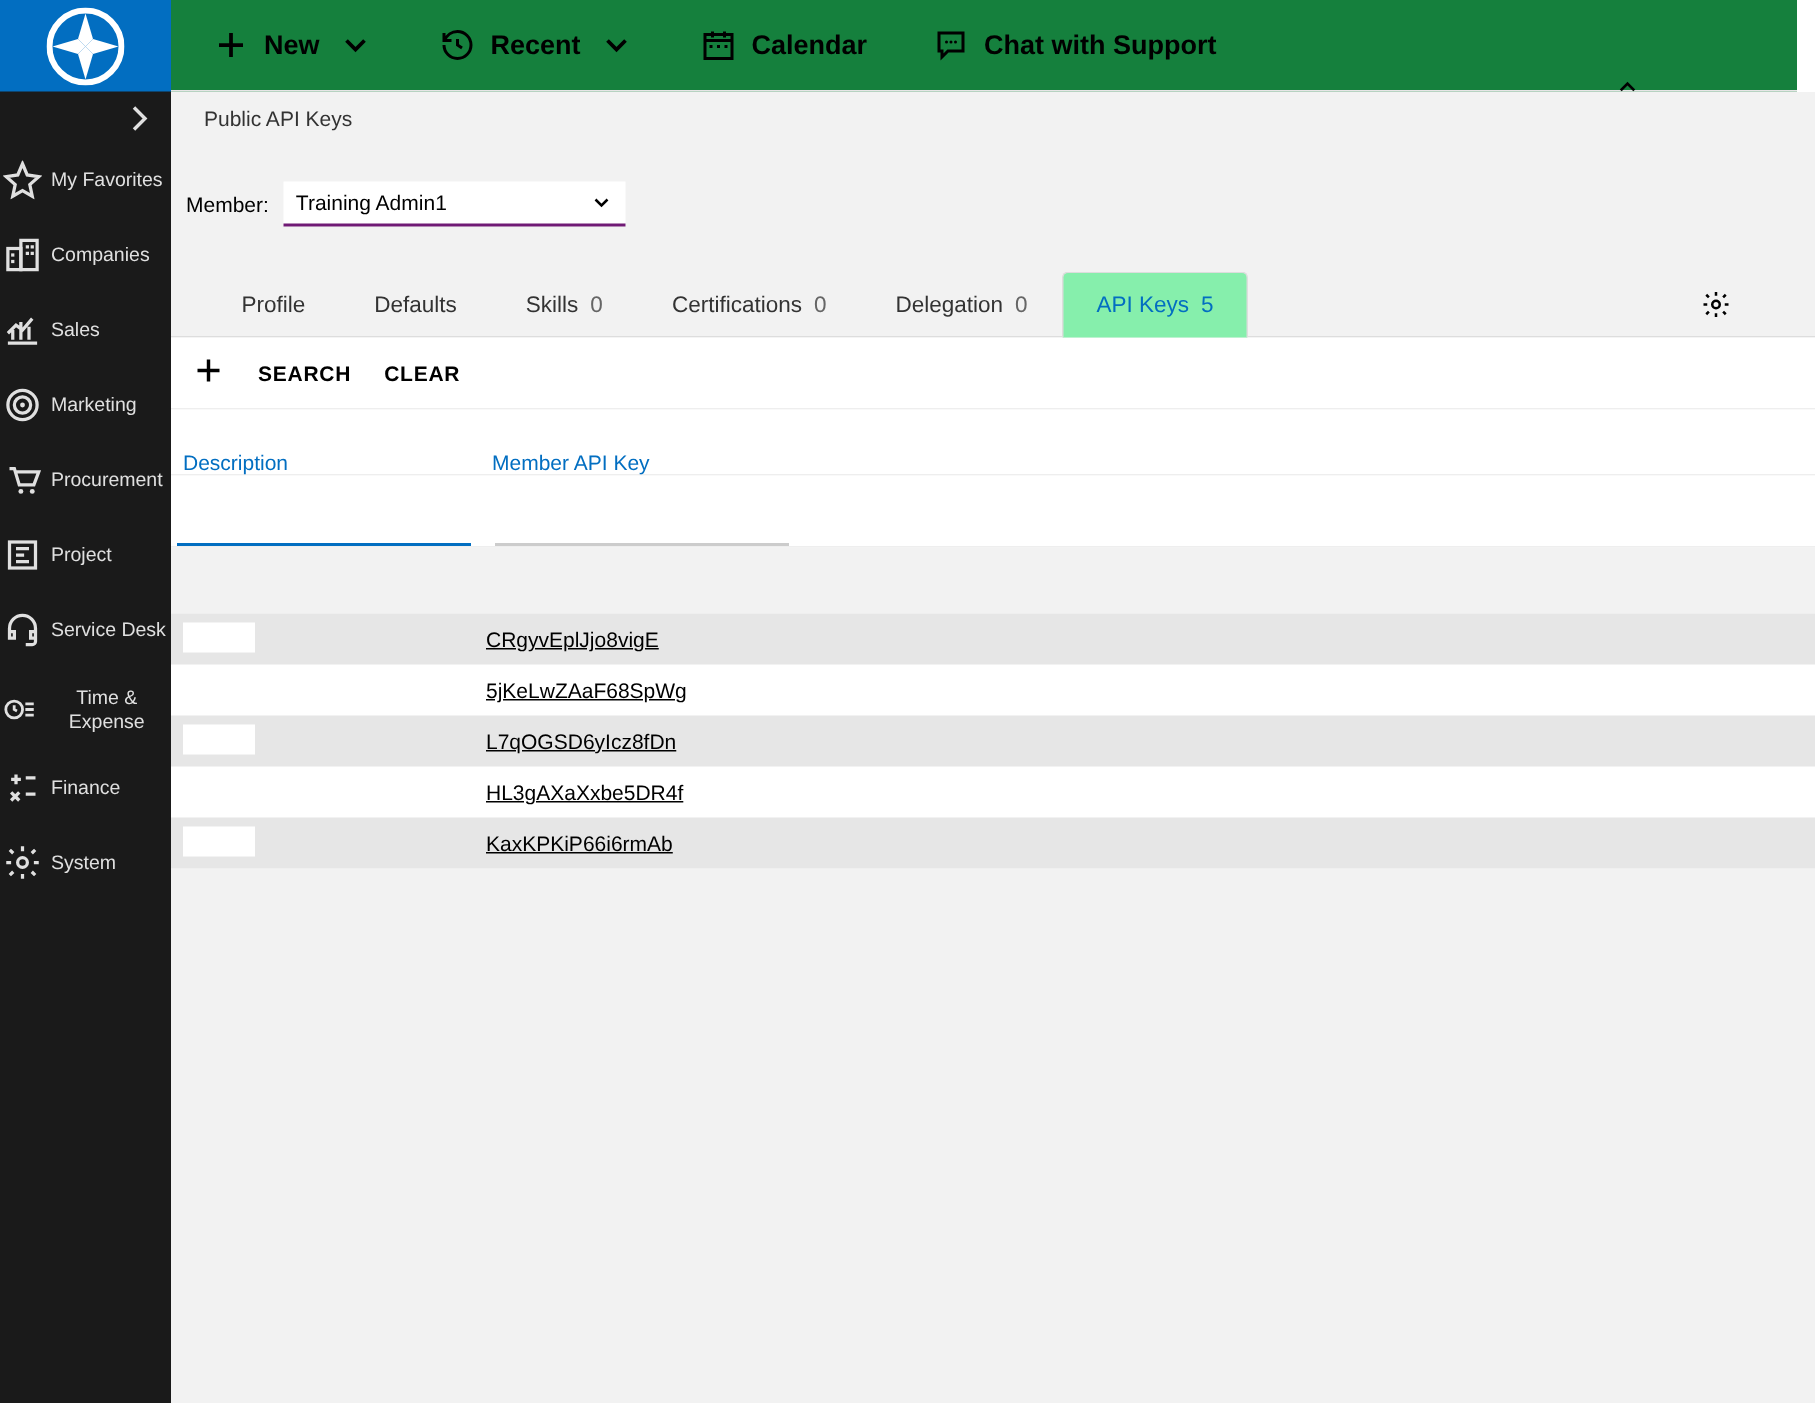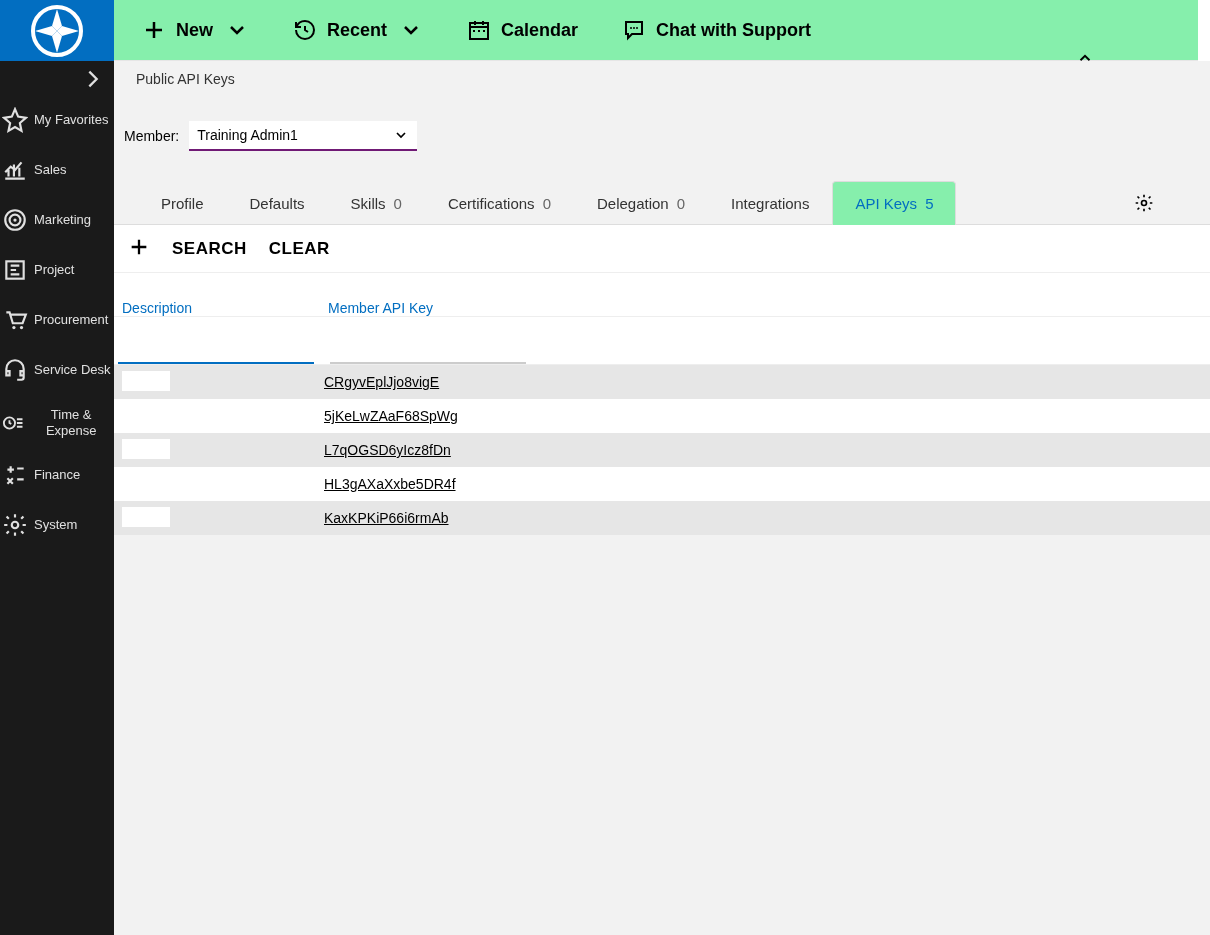--- a/index.html
+++ b/index.html
@@ -8,21 +8,21 @@
 .sidebar { position: fixed; left: 0; top: 0; width: 114px; height: 100%; background: #1a1a1a; color: #e0e0e0; display: flex; flex-direction: column; }
 .logo-block { width: 114px; height: 61px; background: #026ec1; display: flex; align-items: center; justify-content: center; }
 .logo-block svg { width: 52px; height: 52px; }
 .expand-row { height: 36px; display: flex; align-items: center; justify-content: flex-end; padding-right: 10px; }
 .expand-row svg { width: 22px; height: 22px; }
 .nav-items { display: flex; flex-direction: column; gap: 16px; padding-top: 6px; }
 .nav-item { display: flex; flex-direction: row; align-items: center; gap: 6px; cursor: pointer; padding: 4px 2px; }
 .nav-item span { font-size: 13px; color: #e0e0e0; text-align: center; line-height: 1.2; }
 .nav-item svg { width: 26px; height: 26px; }
 
-.topbar { position: fixed; left: 114px; top: 0; right: 12px; height: 61px; background: #86efac; display: flex; align-items: center; padding: 0 28px; gap: 44px; border-bottom: 1px solid #e6e6e6; }
+.topbar { position: fixed; left: 114px; top: 0; right: 12px; height: 61px; background: #15803d; display: flex; align-items: center; padding: 0 28px; gap: 44px; border-bottom: 1px solid #e6e6e6; }
 .topbar-item { display: flex; align-items: center; gap: 10px; font-size: 18px; font-weight: 600; cursor: pointer; }
 .topbar-item svg { width: 24px; height: 24px; }
 .chev { margin-left: 2px; width: 16px; height: 16px; }
 .collapse-handle { position: absolute; left: 50%; bottom: -10px; transform: translateX(420px); }
 
 .main { position: absolute; left: 114px; top: 61px; right: 0; bottom: 0; background: #f2f2f2; }
 
 .page-title { padding: 10px 22px 14px; font-size: 14px; color: #333; }
 
 .member-row { display: flex; align-items: center; gap: 10px; padding: 0 0 0 10px; margin-top: 20px; }
@@ -31,33 +31,33 @@
 
 .tabs-row { display: flex; align-items: center; margin-top: 30px; border-bottom: 1px solid #ddd; height: 44px; padding-left: 24px; gap: 0; text-align: right; }
 .tab { padding: 0 22px; height: 44px; display: flex; align-items: center; gap: 8px; font-size: 15px; color: #333; cursor: pointer; border: 1px solid transparent; border-bottom: none; }
 .tab.active { background: #86efac; border-color: #ddd; border-radius: 4px 4px 0 0; color: #026ec1; font-weight: 500; }
 .tab .count { color: #666; }
 .tab.active .count { color: #026ec1; }
 .gear-tab { margin-left: auto; margin-right: 56px; cursor: pointer; display: flex; align-items: center; }
 
 .toolbar { background: #fff; display: flex; align-items: center; height: 48px; padding-left: 14px; gap: 22px; border-bottom: 1px solid #eee; }
 .toolbar .plus { font-size: 26px; cursor: pointer; line-height: 1; }
-.toolbar button { background: none; border: none; font-size: 17px; font-weight: 600; letter-spacing: 0.5px; cursor: pointer; }
+.toolbar button { background: none; border: none; font-size: 14px; font-weight: 600; letter-spacing: 0.5px; cursor: pointer; }
 
 .col-headers { background: #fff; display: flex; height: 44px; align-items: flex-end; border-bottom: 1px solid #eee; }
 .col-h1 { width: 208px; padding-left: 8px; color: #026ec1; font-weight: 500; cursor: pointer; }
 .col-h2 { flex: 1; padding-left: 6px; color: #026ec1; font-weight: 500; cursor: pointer; }
 
 .filter-row { background: #fff; display: flex; height: 48px; align-items: flex-end; padding-bottom: 0; border-bottom: 1px solid #eee; }
 .filter-row .f1 { width: 208px; padding-left: 4px; }
 .filter-row .f2 { width: 200px; padding-left: 8px; }
 .filter-row input { border: none; border-bottom: 2px solid #ccc; height: 30px; width: 196px; outline: none; font-size: 14px; background: transparent; }
 .filter-row .f1 input { border-bottom-color: #026ec1; }
 
-.rows { background: #fff; }
+.rows { background: #fff; margin-top: 44px; }
 .row { display: flex; height: 34px; align-items: center; }
 .row:nth-child(odd) { background: #e6e6e6; }
 .row .c1 { width: 208px; padding-left: 8px; }
 .row .c1 .redact { display: inline-block; height: 20px; background: #fff; }
 .row .c2 { flex: 1; padding-left: 2px; }
 .row .c2 a { color: #000; text-decoration: underline; cursor: pointer; }
 </style>
 </head>
 <body>
 
@@ -78,46 +78,59 @@
   </div>
   <div class="nav-items">
     <div class="nav-item">
       <svg viewBox="0 0 24 24">
           <path d="M12 2l2.9 6.9L22 10l-5.5 4.8L18 22l-6-3.5L6 22l1.5-7.2L2 10l7.1-1.1z" fill="none" stroke="#e0e0e0" stroke-width="2"></path>
         </svg>
       <span>My Favorites</span>
     </div>
     <div class="nav-item">
       <svg viewBox="0 0 24 24">
+          <rect x="3" y="8" width="8" height="13" fill="none" stroke="#e0e0e0" stroke-width="2"></rect>
+          <rect x="11" y="3" width="10" height="18" fill="none" stroke="#e0e0e0" stroke-width="2"></rect>
+          <rect x="14" y="6" width="2" height="2" fill="#e0e0e0"></rect>
+          <rect x="17" y="6" width="2" height="2" fill="#e0e0e0"></rect>
+          <rect x="14" y="10" width="2" height="2" fill="#e0e0e0"></rect>
+          <rect x="17" y="10" width="2" height="2" fill="#e0e0e0"></rect>
+          <rect x="5" y="11" width="2" height="2" fill="#e0e0e0"></rect>
+          <rect x="5" y="15" width="2" height="2" fill="#e0e0e0"></rect>
+        </svg>
+      <span>Companies</span>
+    </div>
+    <div class="nav-item">
+      <svg viewBox="0 0 24 24">
           <path d="M3 20h18M6 18V12M11 18V7M16 18V10M3 14l5-5 4 3 6-7" fill="none" stroke="#e0e0e0" stroke-width="2"></path>
         </svg>
       <span>Sales</span>
     </div>
     <div class="nav-item">
       <svg viewBox="0 0 24 24">
           <circle cx="12" cy="12" r="9" fill="none" stroke="#e0e0e0" stroke-width="2"></circle>
           <circle cx="12" cy="12" r="5" fill="none" stroke="#e0e0e0" stroke-width="2"></circle>
           <circle cx="12" cy="12" r="1.5" fill="#e0e0e0"></circle>
         </svg>
       <span>Marketing</span>
     </div>
     <div class="nav-item">
       <svg viewBox="0 0 24 24">
-          <rect x="4" y="4" width="16" height="16" fill="none" stroke="#e0e0e0" stroke-width="2"></rect>
-          <path d="M8 8h8M8 12h5M8 16h8" stroke="#e0e0e0" stroke-width="2"></path>
-        </svg>
-      <span>Project</span>
-    </div>
-    <div class="nav-item">
-      <svg viewBox="0 0 24 24">
           <path d="M4 5h3l3 10h9l3-8H8" fill="none" stroke="#e0e0e0" stroke-width="2"></path>
           <circle cx="11" cy="19" r="1.5" fill="#e0e0e0"></circle>
           <circle cx="18" cy="19" r="1.5" fill="#e0e0e0"></circle>
         </svg>
       <span>Procurement</span>
+    </div>
+    <div class="nav-item">
+      <svg viewBox="0 0 24 24">
+          <rect x="4" y="4" width="16" height="16" fill="none" stroke="#e0e0e0" stroke-width="2"></rect>
+          <path d="M8 8h8M8 12h5M8 16h8" stroke="#e0e0e0" stroke-width="2"></path>
+        </svg>
+      <span>Project</span>
     </div>
     <div class="nav-item">
       <svg viewBox="0 0 24 24">
           <path d="M4 13v-2a8 8 0 0116 0v2M4 13v4h3v-4H4zm13 0v4h3v-4h-3zM20 17v2a2 2 0 01-2 2h-4" fill="none" stroke="#e0e0e0" stroke-width="2"></path>
         </svg>
       <span>Service Desk</span>
     </div>
     <div class="nav-item">
       <svg viewBox="0 0 24 24">
           <circle cx="8" cy="12" r="6" fill="none" stroke="#e0e0e0" stroke-width="2"></circle>
@@ -211,23 +224,20 @@
         <span class="count">0</span>
       </div>
     <div class="tab">
         <span>Certifications</span>
         <span class="count">0</span>
       </div>
     <div class="tab">
         <span>Delegation</span>
         <span class="count">0</span>
       </div>
-    <div class="tab">
-        <span>Integrations</span>
-      </div>
     <div class="tab active">
         <span>API Keys</span>
         <span class="count">5</span>
       </div>
     <div class="gear-tab">
       <svg width="20" height="20" viewBox="0 0 24 24">
           <circle cx="12" cy="12" r="3" fill="none" stroke="#000" stroke-width="2"></circle>
           <path d="M12 2v3M12 19v3M4.2 4.2l2.1 2.1M17.7 17.7l2.1 2.1M2 12h3M19 12h3M4.2 19.8l2.1-2.1M17.7 6.3l2.1-2.1" stroke="#000" stroke-width="2"></path>
         </svg>
     </div>

